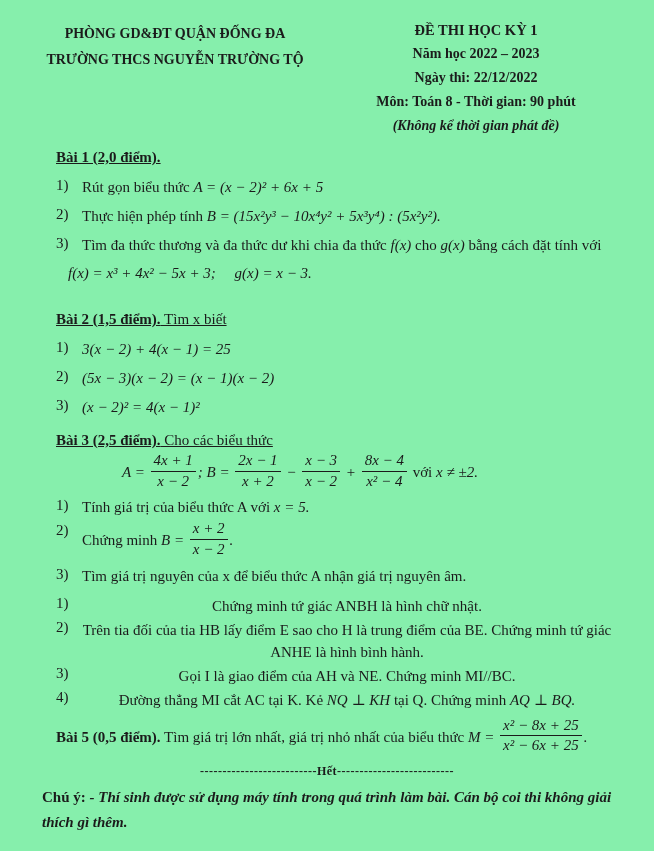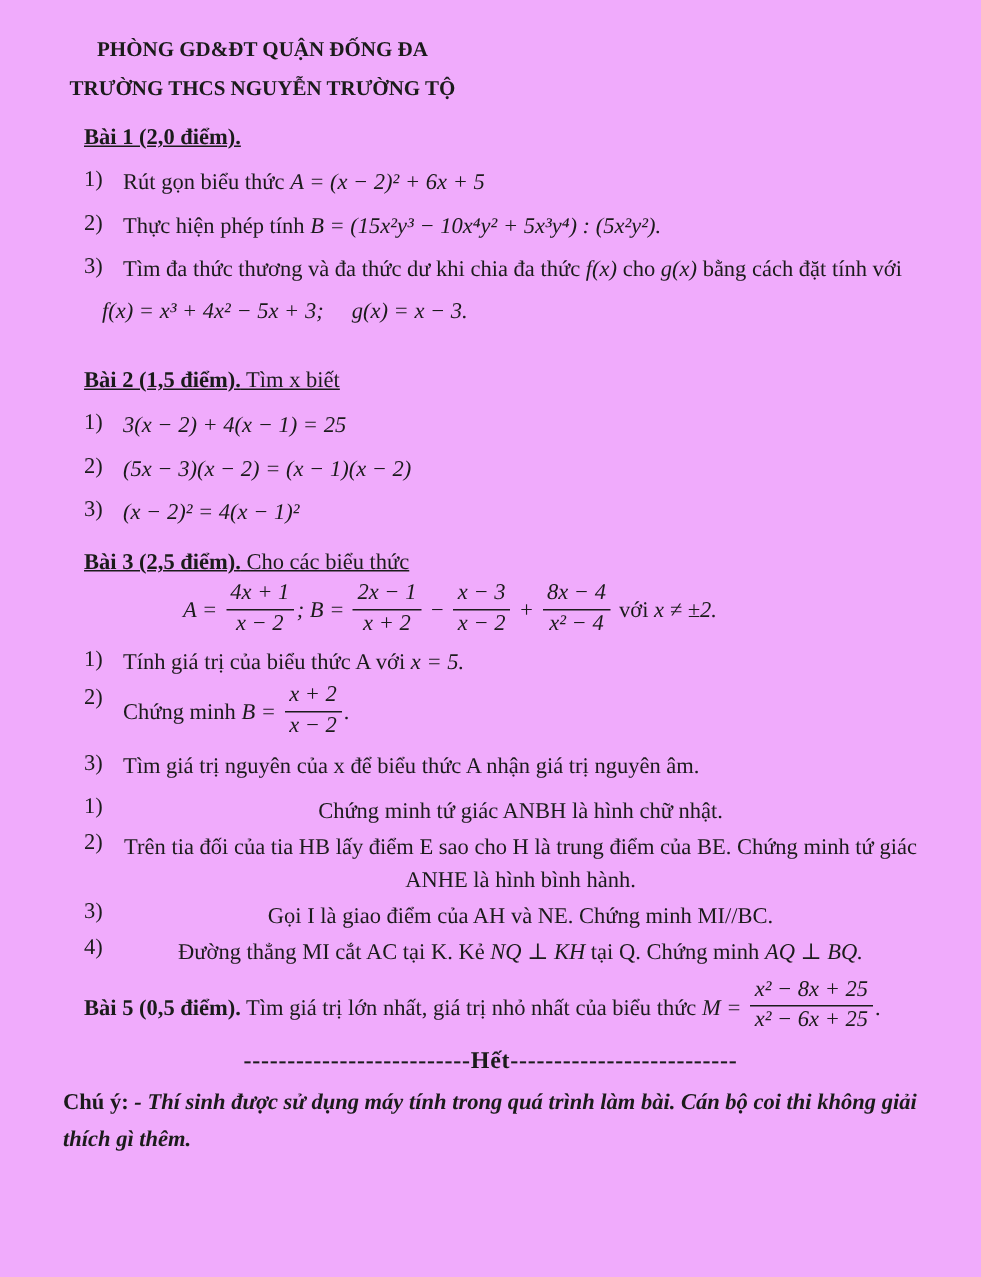--- a/index.html
+++ b/index.html
@@ -1,18 +1,18 @@
 <!DOCTYPE html>
 <html><head>
 <meta charset="utf-8">
 <style>
   html,body{margin:0;padding:0;background:#e9e7e2;}
   .page{
     width:654px;height:851px;margin:0 auto;position:relative;overflow:hidden;
-    background:#f0abfc;
+    background:#86efac;
     color:#1b1b1b;
     font-family:"Liberation Serif","DejaVu Serif",serif;
     font-size:15px;
   }
   
   .header{display:flex;padding-top:18px;}
   .h-left{width:350px;text-align:center;font-weight:bold;font-size:14px;line-height:26px;padding-top:3px;}
   .h-right{width:252px;text-align:center;font-weight:bold;font-size:14px;line-height:24px;}
   .h-right .rtitle{font-size:14.5px;}
   .h-right .note{font-style:italic;font-weight:bold;}
@@ -38,32 +38,39 @@
   #bai2 .item{margin-top:9px;}
   #bai3{margin-top:13px;}
   #bai3 .display{margin-top:3px;margin-left:66px;line-height:20px;}
   #bai3 .item{margin-top:5px;}
   #bai4{margin-top:9px;}
   #bai4 .heading{line-height:23px;}
   #bai4 .item{margin-top:2px;}
   #bai4 .item .content{line-height:22px;text-align:center;}
   #bai5{margin-top:8px;}
   #bai5 .para{line-height:22px;}
-  .separator{text-align:center;margin-top:7px;letter-spacing:0.5px;font-weight:bold;font-size:16px;}
+  .separator{text-align:center;margin-top:7px;letter-spacing:0.5px;font-weight:bold;font-size:12px;}
   .footnote{padding:6px 42px 0 42px;line-height:25px;font-size:15px;}
 </style>
 </head>
 <body>
 
 <div class="page">
 
   <div class="header">
     <div class="h-left">
       <div>PHÒNG GD&amp;ĐT QUẬN ĐỐNG ĐA</div>
       <div>TRƯỜNG THCS NGUYỄN TRƯỜNG TỘ</div>
+    </div>
+    <div class="h-right">
+      <div class="rtitle">ĐỀ THI HỌC KỲ 1</div>
+      <div>Năm học 2022 – 2023</div>
+      <div>Ngày thi: 22/12/2022</div>
+      <div>Môn: Toán 8 - Thời gian: 90 phút</div>
+      <div class="note">(Không kể thời gian phát đề)</div>
     </div>
   </div>
 
   <div class="doc-body">
 
     <div class="section" id="bai1">
       <div class="heading"><span class="bold">Bài 1 (2,0 điểm).</span></div>
       <div class="item">
         <span class="no">1)</span>
         <span class="content"><span>Rút gọn biểu thức </span><span class="math">A = (x − 2)² + 6x + 5</span></span>

